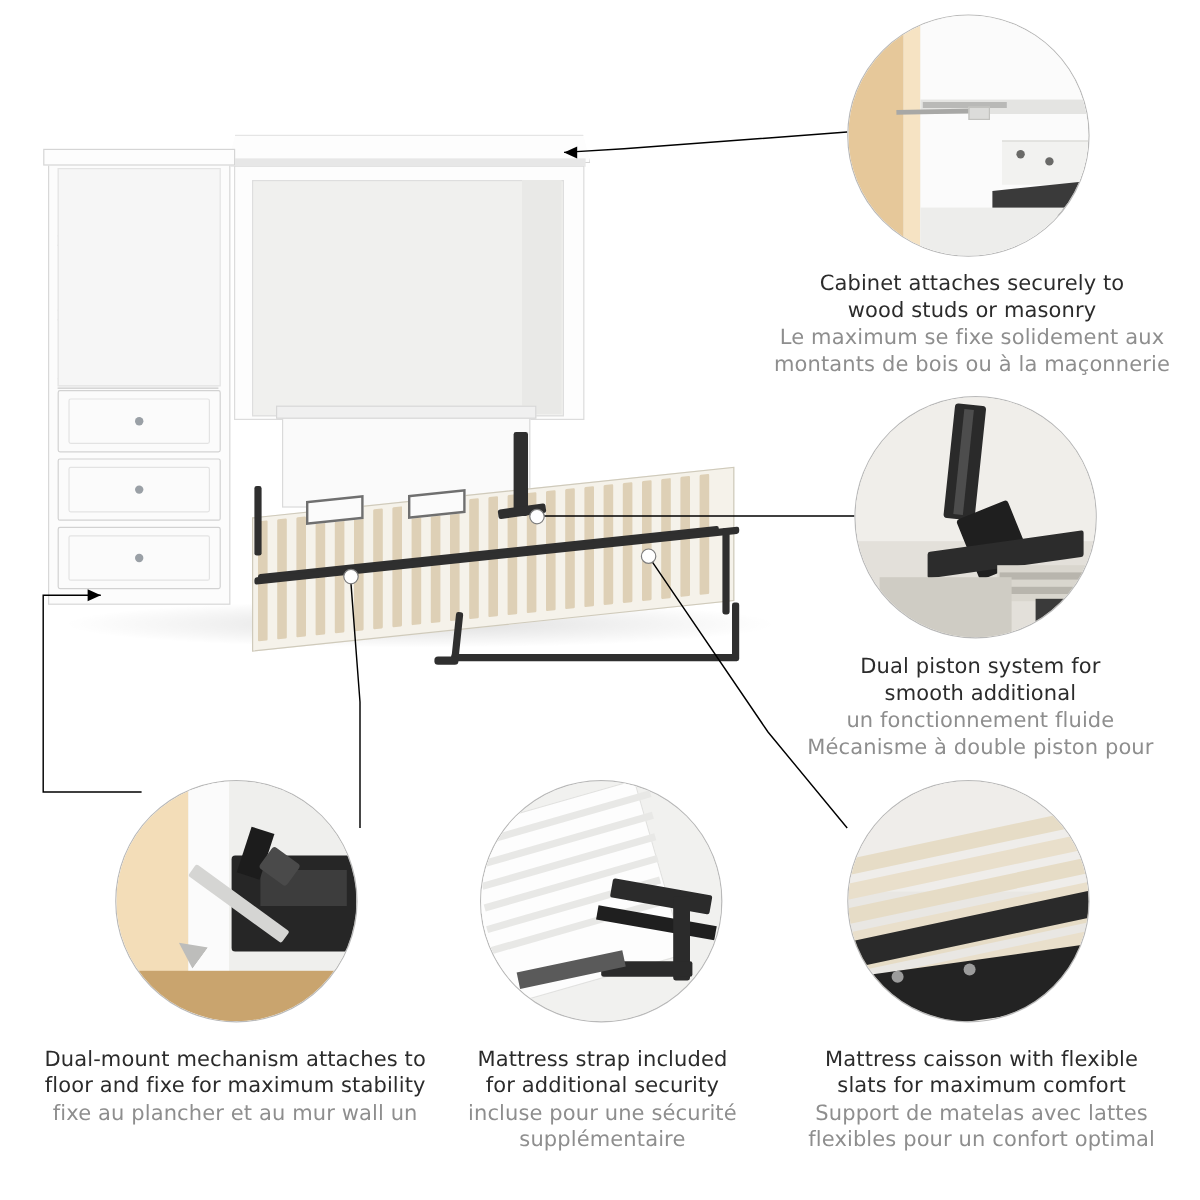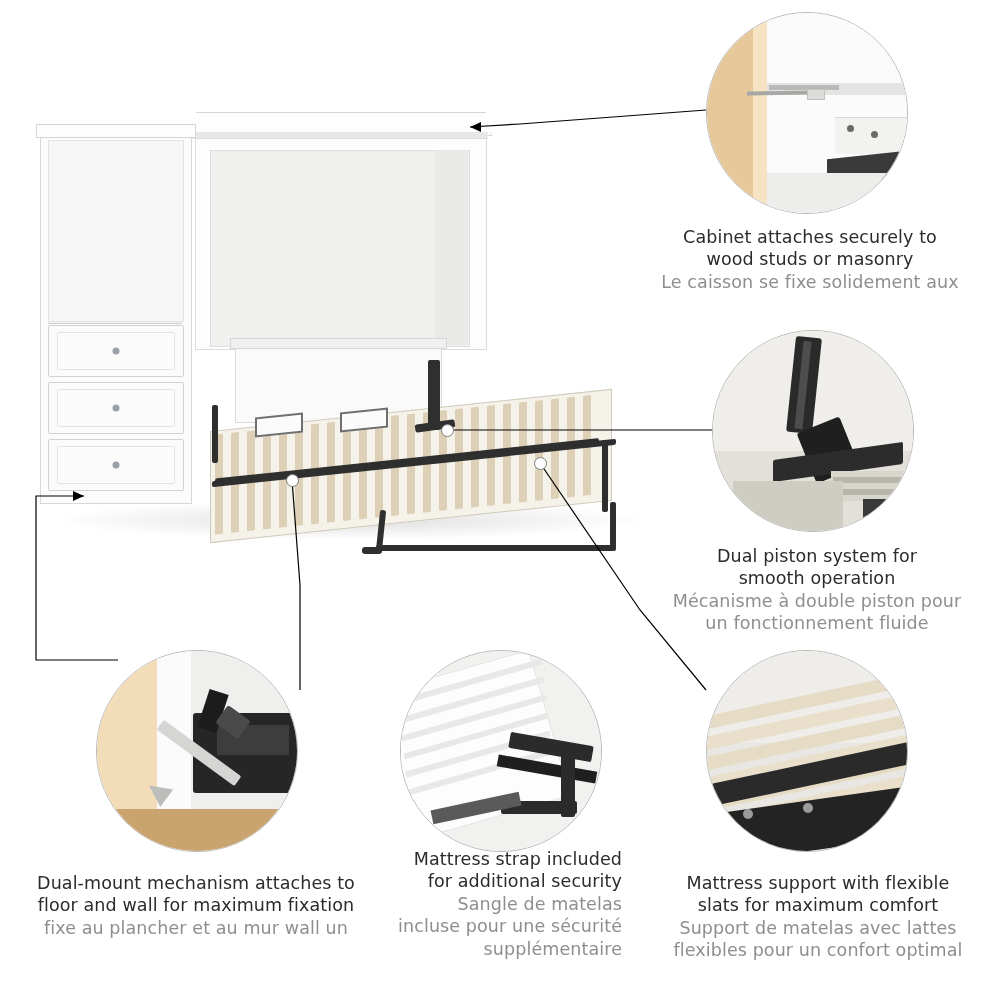--- a/index.html
+++ b/index.html
@@ -259,44 +259,45 @@
     <div style="position:absolute; left:128px; top:104px; width:72px; height:36px; background:#f2f2f0; border-top:1px solid #d7d7d4;"></div>
     <div style="position:absolute; left:140px; top:112px; width:7px; height:7px; border-radius:50%; background:#6a6a68;"></div>
     <div style="position:absolute; left:164px; top:118px; width:7px; height:7px; border-radius:50%; background:#6a6a68;"></div>
     <div style="position:absolute; left:120px; top:142px; width:80px; height:26px; background:#3a3a3a; transform:skewY(-6deg);"></div>
     <div style="position:absolute; left:60px; top:160px; width:140px; height:40px; background:#ededeb;"></div>
   </div>
 
   <div class="caption" style="left:630px; top:226px; width:360px;">
     <div class="en">Cabinet attaches securely to</div>
     <div class="en">wood studs or masonry</div>
-    <div class="fr">Le caisson se fixe solidement aux</div>
+    <div class="fr">Le maximum se fixe solidement aux</div>
+    <div class="fr">montants de bois ou à la maçonnerie</div>
   </div>
 
   <div class="callout" style="left:712px; top:330px; width:200px; height:200px;">
     <div style="position:absolute; inset:0; background:#eceae6;"></div>
     <div style="position:absolute; left:0; top:0; width:200px; height:120px; background:#f0eeea;"></div>
     <div style="position:absolute; left:0; top:120px; width:200px; height:80px; background:#e3e0da;"></div>
 
     <div style="position:absolute; left:78px; top:6px; width:26px; height:96px; background:#2a2a2a; transform:rotate(6deg); border-radius:3px;"></div>
     <div style="position:absolute; left:86px; top:10px; width:8px; height:88px; background:#4d4d4d; transform:rotate(6deg);"></div>
     <div style="position:absolute; left:92px; top:92px; width:46px; height:54px; background:#1f1f1f; transform:rotate(-22deg); border-radius:3px;"></div>
     <div style="position:absolute; left:60px; top:120px; width:130px; height:22px; background:#2c2c2c; transform:skewY(-8deg); border-radius:2px;"></div>
     <div style="position:absolute; left:118px; top:140px; width:82px; height:30px; background:#d9d6ce;"></div>
     <div style="position:absolute; left:120px; top:146px; width:78px; height:6px; background:#b8b5ad;"></div>
     <div style="position:absolute; left:120px; top:158px; width:78px; height:6px; background:#b8b5ad;"></div>
     <div style="position:absolute; left:150px; top:168px; width:50px; height:32px; background:#3a3a3a;"></div>
     <div style="position:absolute; left:20px; top:150px; width:110px; height:50px; background:#cfccc4;"></div>
   </div>
 
   <div class="caption" style="left:652px; top:545px; width:330px;">
     <div class="en">Dual piston system for</div>
-    <div class="en">smooth operation</div>
+    <div class="en">smooth additional</div>
+    <div class="fr">un fonctionnement fluide</div>
     <div class="fr">Mécanisme à double piston pour</div>
-    <div class="fr">un fonctionnement fluide</div>
   </div>
 
   <div class="callout" style="left:96px; top:650px; width:200px; height:200px;">
     <div style="position:absolute; inset:0; background:#efefed;"></div>
     <div style="position:absolute; left:0; top:0; width:60px; height:200px; background:#f3ddb8;"></div>
     <div style="position:absolute; left:60px; top:0; width:34px; height:200px; background:#fbfbfb;"></div>
     <div style="position:absolute; left:94px; top:0; width:106px; height:200px; background:#efefed;"></div>
     <div style="position:absolute; left:0; top:158px; width:200px; height:42px; background:#c9a46e;"></div>
 
     <div style="position:absolute; left:96px; top:62px; width:104px; height:80px; background:#262626; border-radius:3px;"></div>
@@ -304,21 +305,21 @@
     <div style="position:absolute; left:106px; top:40px; width:20px; height:40px; background:#1c1c1c; transform:rotate(18deg);"></div>
 
     <div style="position:absolute; left:54px; top:96px; width:96px; height:12px; background:#d5d5d3; transform:rotate(36deg); border-radius:2px;"></div>
     <div style="position:absolute; left:122px; top:60px; width:28px; height:22px; background:#4a4a4a; transform:rotate(36deg); border-radius:3px;"></div>
     <div style="position:absolute; left:50px; top:130px; width:22px; height:22px; background:#bdbdbb; transform:rotate(36deg);
                 clip-path: polygon(0 50%, 100% 0, 100% 100%);"></div>
   </div>
 
   <div class="caption" style="left:18px; top:872px; width:356px;">
     <div class="en">Dual-mount mechanism attaches to</div>
-    <div class="en">floor and wall for maximum fixation</div>
+    <div class="en">floor and fixe for maximum stability</div>
     <div class="fr">fixe au plancher et au mur wall un</div>
   </div>
 
   <div class="callout" style="left:400px; top:650px; width:200px; height:200px;">
     <div style="position:absolute; inset:0; background:#f1f1ef;"></div>
 
     <div style="position:absolute; left:-10px; top:18px; width:160px; height:150px; background:#fdfdfd; transform:rotate(-16deg); border:1px solid #e2e2e0;"></div>
     <div style="position:absolute; left:-6px; top:28px; width:150px; height:6px; background:#e8e8e6; transform:rotate(-16deg);"></div>
     <div style="position:absolute; left:-4px; top:46px; width:150px; height:6px; background:#e8e8e6; transform:rotate(-16deg);"></div>
     <div style="position:absolute; left:-2px; top:64px; width:150px; height:6px; background:#e8e8e6; transform:rotate(-16deg);"></div>
@@ -326,24 +327,23 @@
     <div style="position:absolute; left:2px;  top:100px; width:150px; height:6px; background:#e8e8e6; transform:rotate(-16deg);"></div>
     <div style="position:absolute; left:4px;  top:118px; width:150px; height:6px; background:#e8e8e6; transform:rotate(-16deg);"></div>
 
     <div style="position:absolute; left:108px; top:88px; width:84px; height:16px; background:#2b2b2b; transform:rotate(10deg); border-radius:2px;"></div>
     <div style="position:absolute; left:96px; top:112px; width:100px; height:12px; background:#1f1f1f; transform:rotate(10deg);"></div>
     <div style="position:absolute; left:160px; top:96px; width:14px; height:70px; background:#2b2b2b; border-radius:2px;"></div>
     <div style="position:absolute; left:100px; top:150px; width:76px; height:13px; background:#2b2b2b; border-radius:2px;"></div>
     <div style="position:absolute; left:30px; top:150px; width:90px; height:14px; background:#5a5a5a; transform:rotate(-12deg);"></div>
   </div>
 
-  <div class="caption" style="left:382px; top:848px; width:240px;text-align:right;">
+  <div class="caption" style="left:382px; top:872px; width:240px;">
     <div class="en">Mattress strap included</div>
     <div class="en">for additional security</div>
-    <div class="fr">Sangle de matelas</div>
     <div class="fr">incluse pour une sécurité</div>
     <div class="fr">supplémentaire</div>
   </div>
 
   <div class="callout" style="left:706px; top:650px; width:200px; height:200px;">
     <div style="position:absolute; inset:0; background:#e9e7e3;"></div>
     <div style="position:absolute; left:0; top:0; width:200px; height:92px; background:#efedea;"></div>
 
     <div style="position:absolute; left:-10px; top:44px; width:230px; height:120px; transform:rotate(-12deg);">
       <div style="position:absolute; left:0; top:0;   width:230px; height:13px; background:#e6dcc6;"></div>
@@ -354,19 +354,19 @@
       <div style="position:absolute; left:0; top:100px; width:230px; height:13px; background:#e9dfcb;"></div>
     </div>
 
     <div style="position:absolute; left:-6px; top:112px; width:220px; height:22px; background:#2a2a2a; transform:rotate(-12deg);"></div>
     <div style="position:absolute; left:0px; top:150px; width:200px; height:50px; background:#232323; transform:rotate(-8deg);"></div>
     <div style="position:absolute; left:36px; top:158px; width:10px; height:10px; border-radius:50%; background:#9c9c9c;"></div>
     <div style="position:absolute; left:96px; top:152px; width:10px; height:10px; border-radius:50%; background:#9c9c9c;"></div>
   </div>
 
   <div class="caption" style="left:650px; top:872px; width:336px;">
-    <div class="en">Mattress support with flexible</div>
+    <div class="en">Mattress caisson with flexible</div>
     <div class="en">slats for maximum comfort</div>
     <div class="fr">Support de matelas avec lattes</div>
     <div class="fr">flexibles pour un confort optimal</div>
   </div>
 
 </div>
 
 </body></html>

